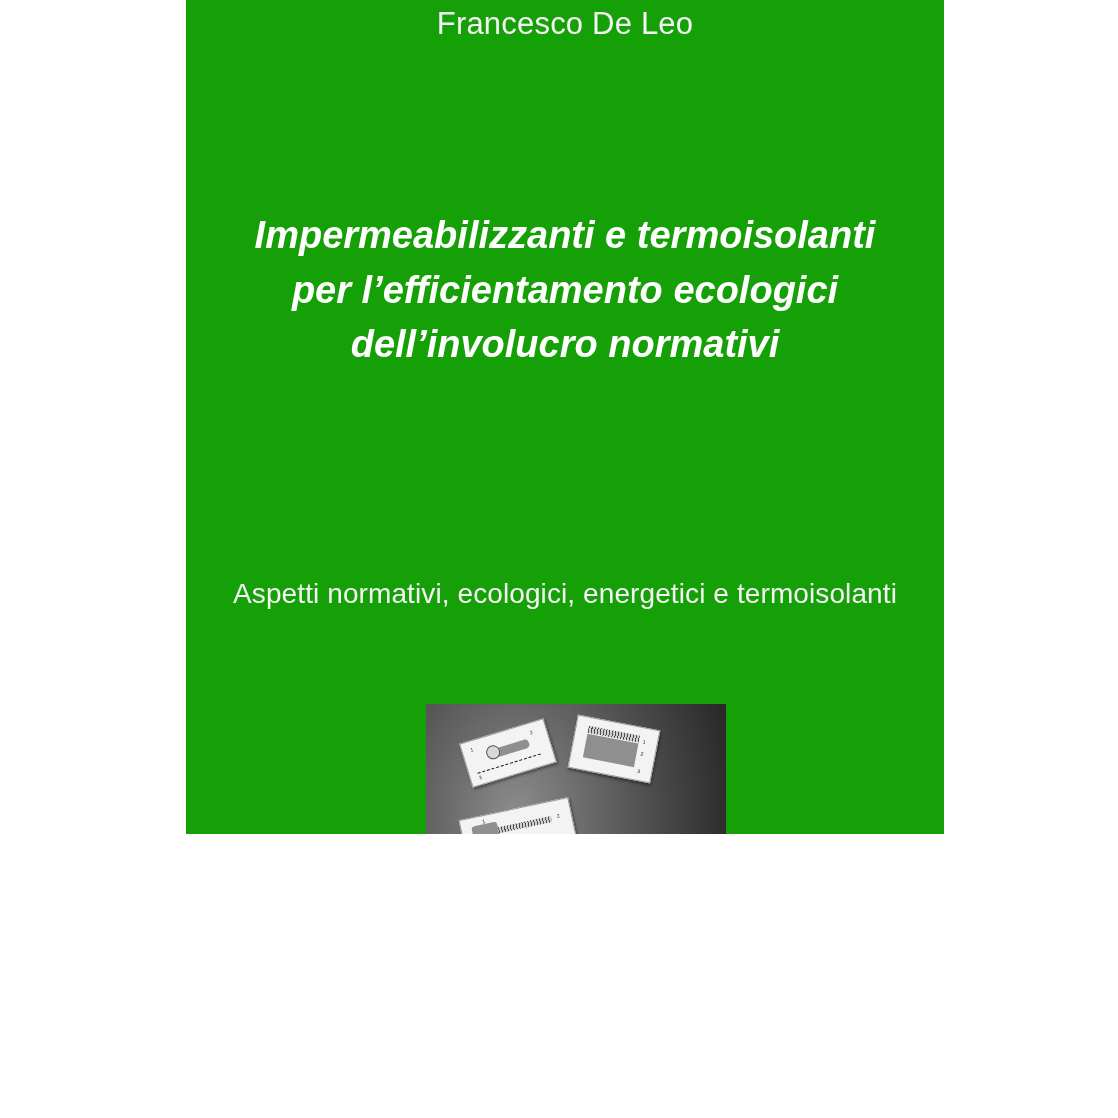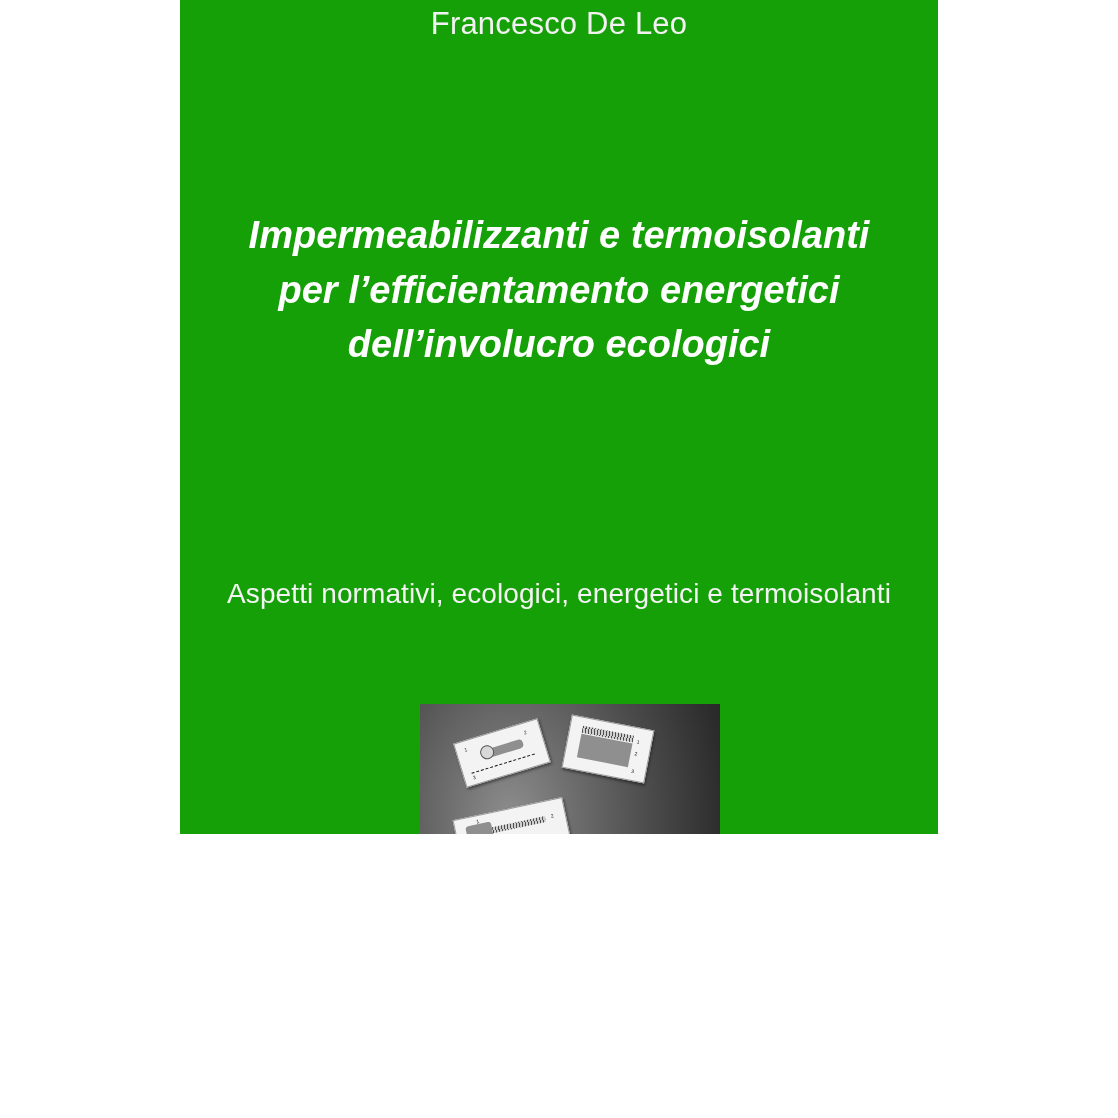--- a/index.html
+++ b/index.html
@@ -9,21 +9,21 @@
   }
   body {
     width: 1118px;
     height: 1118px;
     font-family: "Liberation Sans", sans-serif;
     overflow: hidden;
   }
 
   #book-cover {
     position: absolute;
-    left: 180px;
+    left: 186px;
     top: 0;
     width: 758px;
     height: 834px;
     background: #16a007;
     overflow: hidden;
     text-decoration: underline;
   }
 
   .author {
     position: absolute;
@@ -147,22 +147,22 @@
 </style>
 </head>
 <body>
 
 <div id="book-cover" style="background: rgb(22, 160, 7);">
 
   <div class="author">Francesco De Leo</div>
 
   <div class="title">
     <span class="line">Impermeabilizzanti  e termoisolanti</span>
-    <span class="line">per l’efficientamento energetici</span>
-    <span class="line">dell’involucro ecologici</span>
+    <span class="line">per l’efficientamento ecologici</span>
+    <span class="line">dell’involucro normativi</span>
   </div>
 
   <div class="subtitle">Aspetti normativi, ecologici, energetici e termoisolanti</div>
 
   <div class="artwork">
 
     <div class="card" id="card1">
       <div class="solid-gray" style="left:26px; top:14px; width:40px; height:9px; border-radius:4px;"></div>
       <div class="circle" style="left:22px; top:10px; width:12px; height:12px;"></div>
       <div class="dotline" style="left:8px; top:32px; width:66px;"></div>

